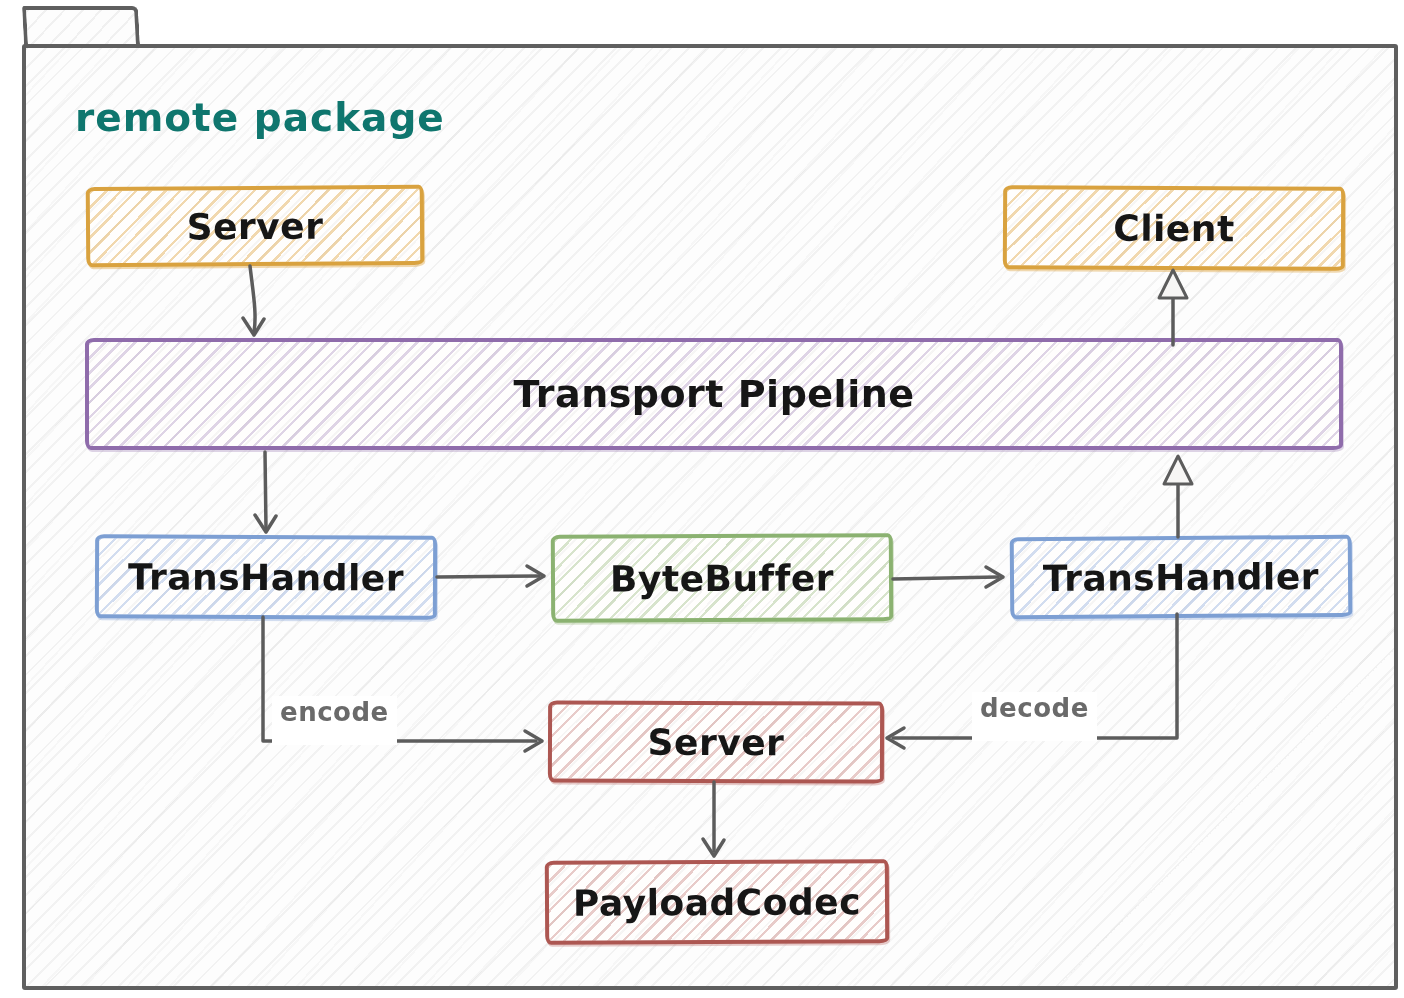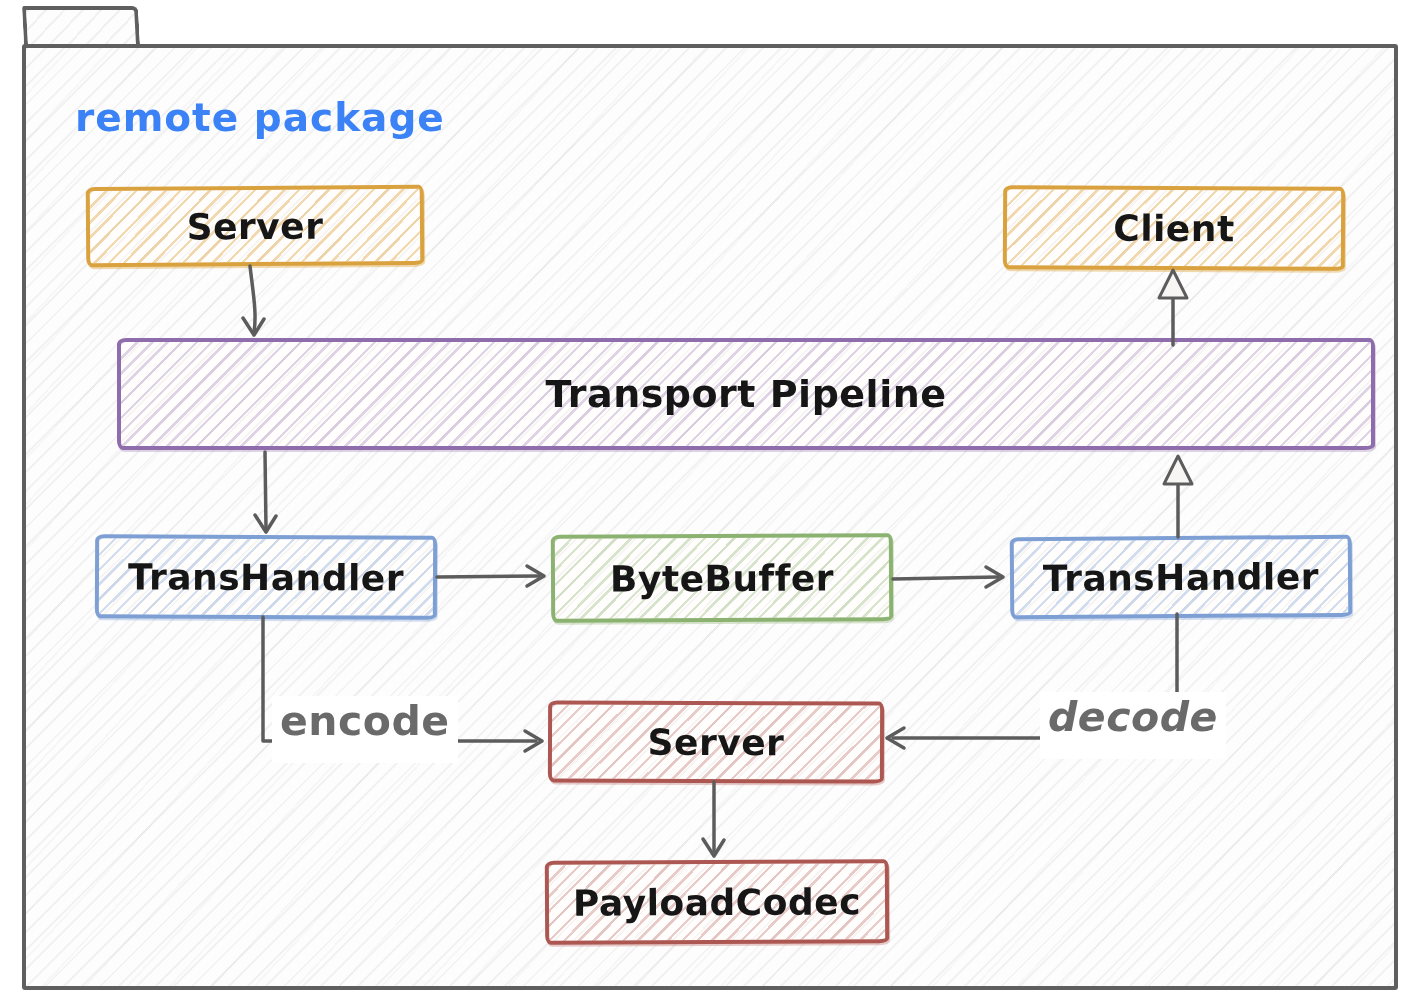--- a/index.html
+++ b/index.html
@@ -22,21 +22,21 @@
   .frame{
     position:absolute;left:22px;top:44px;width:1368px;height:938px;
     border:4px solid #5f5f5f;border-radius:3px;
     background:
       repeating-linear-gradient(135deg, rgba(125,125,125,0.085) 0 2px, transparent 2px 13px),
       repeating-linear-gradient(133deg, rgba(125,125,125,0.05) 0 2px, transparent 2px 31px),
       #fdfdfd;
   }
   .pkg-label{
     position:absolute;left:75px;top:95px;
-    font-size:39px;font-weight:bold;color:#3b82f6;letter-spacing:1px;
+    font-size:39px;font-weight:bold;color:#0f766e;letter-spacing:1px;
   }
   
   .node{
     position:absolute;display:flex;align-items:center;justify-content:center;
     border:4px solid var(--c);
     border-radius:9px 5px 10px 6px / 6px 9px 5px 9px;
     background:
       repeating-linear-gradient(135deg, var(--h) 0 2.5px, transparent 2.5px 10.5px),
       repeating-linear-gradient(135deg, rgba(130,130,130,0.07) 0 2px, transparent 2px 14px),
       #fffefd;
@@ -44,38 +44,38 @@
     box-shadow:1px 2px 0 0 var(--h);
   }
   .orange{--c:#d9a23f;--h:rgba(222,164,66,0.42);}
   .purple{--c:#8f6cab;--h:rgba(148,115,176,0.30);}
   .blue  {--c:#7d9fd3;--h:rgba(128,160,215,0.35);}
   .green {--c:#8bb271;--h:rgba(142,179,113,0.35);}
   .red   {--c:#ad5752;--h:rgba(186,101,96,0.33);}
 
   .n-client  {left:86px;  top:186px; width:330px; height:72px; transform:rotate(-0.4deg);}
   .n-server  {left:1003px;top:186px; width:334px; height:76px; transform:rotate(0.3deg);}
-  .n-pipeline{left:85px;  top:338px; width:1250px;height:104px; font-size:38px;margin-left:32px;}
+  .n-pipeline{left:85px;  top:338px; width:1250px;height:104px; font-size:38px;}
   .n-thl     {left:95px;  top:535px; width:334px; height:76px; transform:rotate(0.25deg);}
   .n-bb      {left:551px; top:534px; width:334px; height:80px; transform:rotate(-0.3deg);}
   .n-thr     {left:1010px;top:536px; width:334px; height:74px; transform:rotate(-0.4deg);}
   .n-codec   {left:548px; top:701px; width:328px; height:74px; transform:rotate(0.2deg);}
   .n-pc      {left:545px; top:860px; width:336px; height:76px; transform:rotate(-0.3deg);}
 
   .arrows{position:absolute;left:0;top:0;z-index:5;}
   .edge{stroke:#5c5c5c;stroke-width:3.5;fill:none;stroke-linecap:round;stroke-linejoin:round;}
   .head{stroke:#5c5c5c;stroke-width:3.5;fill:none;stroke-linecap:round;}
   .hollow{stroke:#5c5c5c;stroke-width:3;fill:#f7f6f5;stroke-linejoin:round;}
 
   .edge-label{
     position:absolute;z-index:6;background:#ffffff;padding:1px 8px 18px 8px;
-    font-size:41px;font-weight:bold;color:#6a6a6a;letter-spacing:0.5px;
+    font-size:26px;font-weight:bold;color:#6a6a6a;letter-spacing:0.5px;
   }
   .lbl-encode{left:272px; top:696px;}
-  .lbl-decode{left:1040px;top:692px;font-style:italic;}
+  .lbl-decode{left:972px;top:692px;}
 </style>
 </head>
 <body>
 
 <div class="canvas">
 
   <div class="tab"></div>
   <div class="frame"></div>
 
   <div class="pkg-label">remote package</div>

